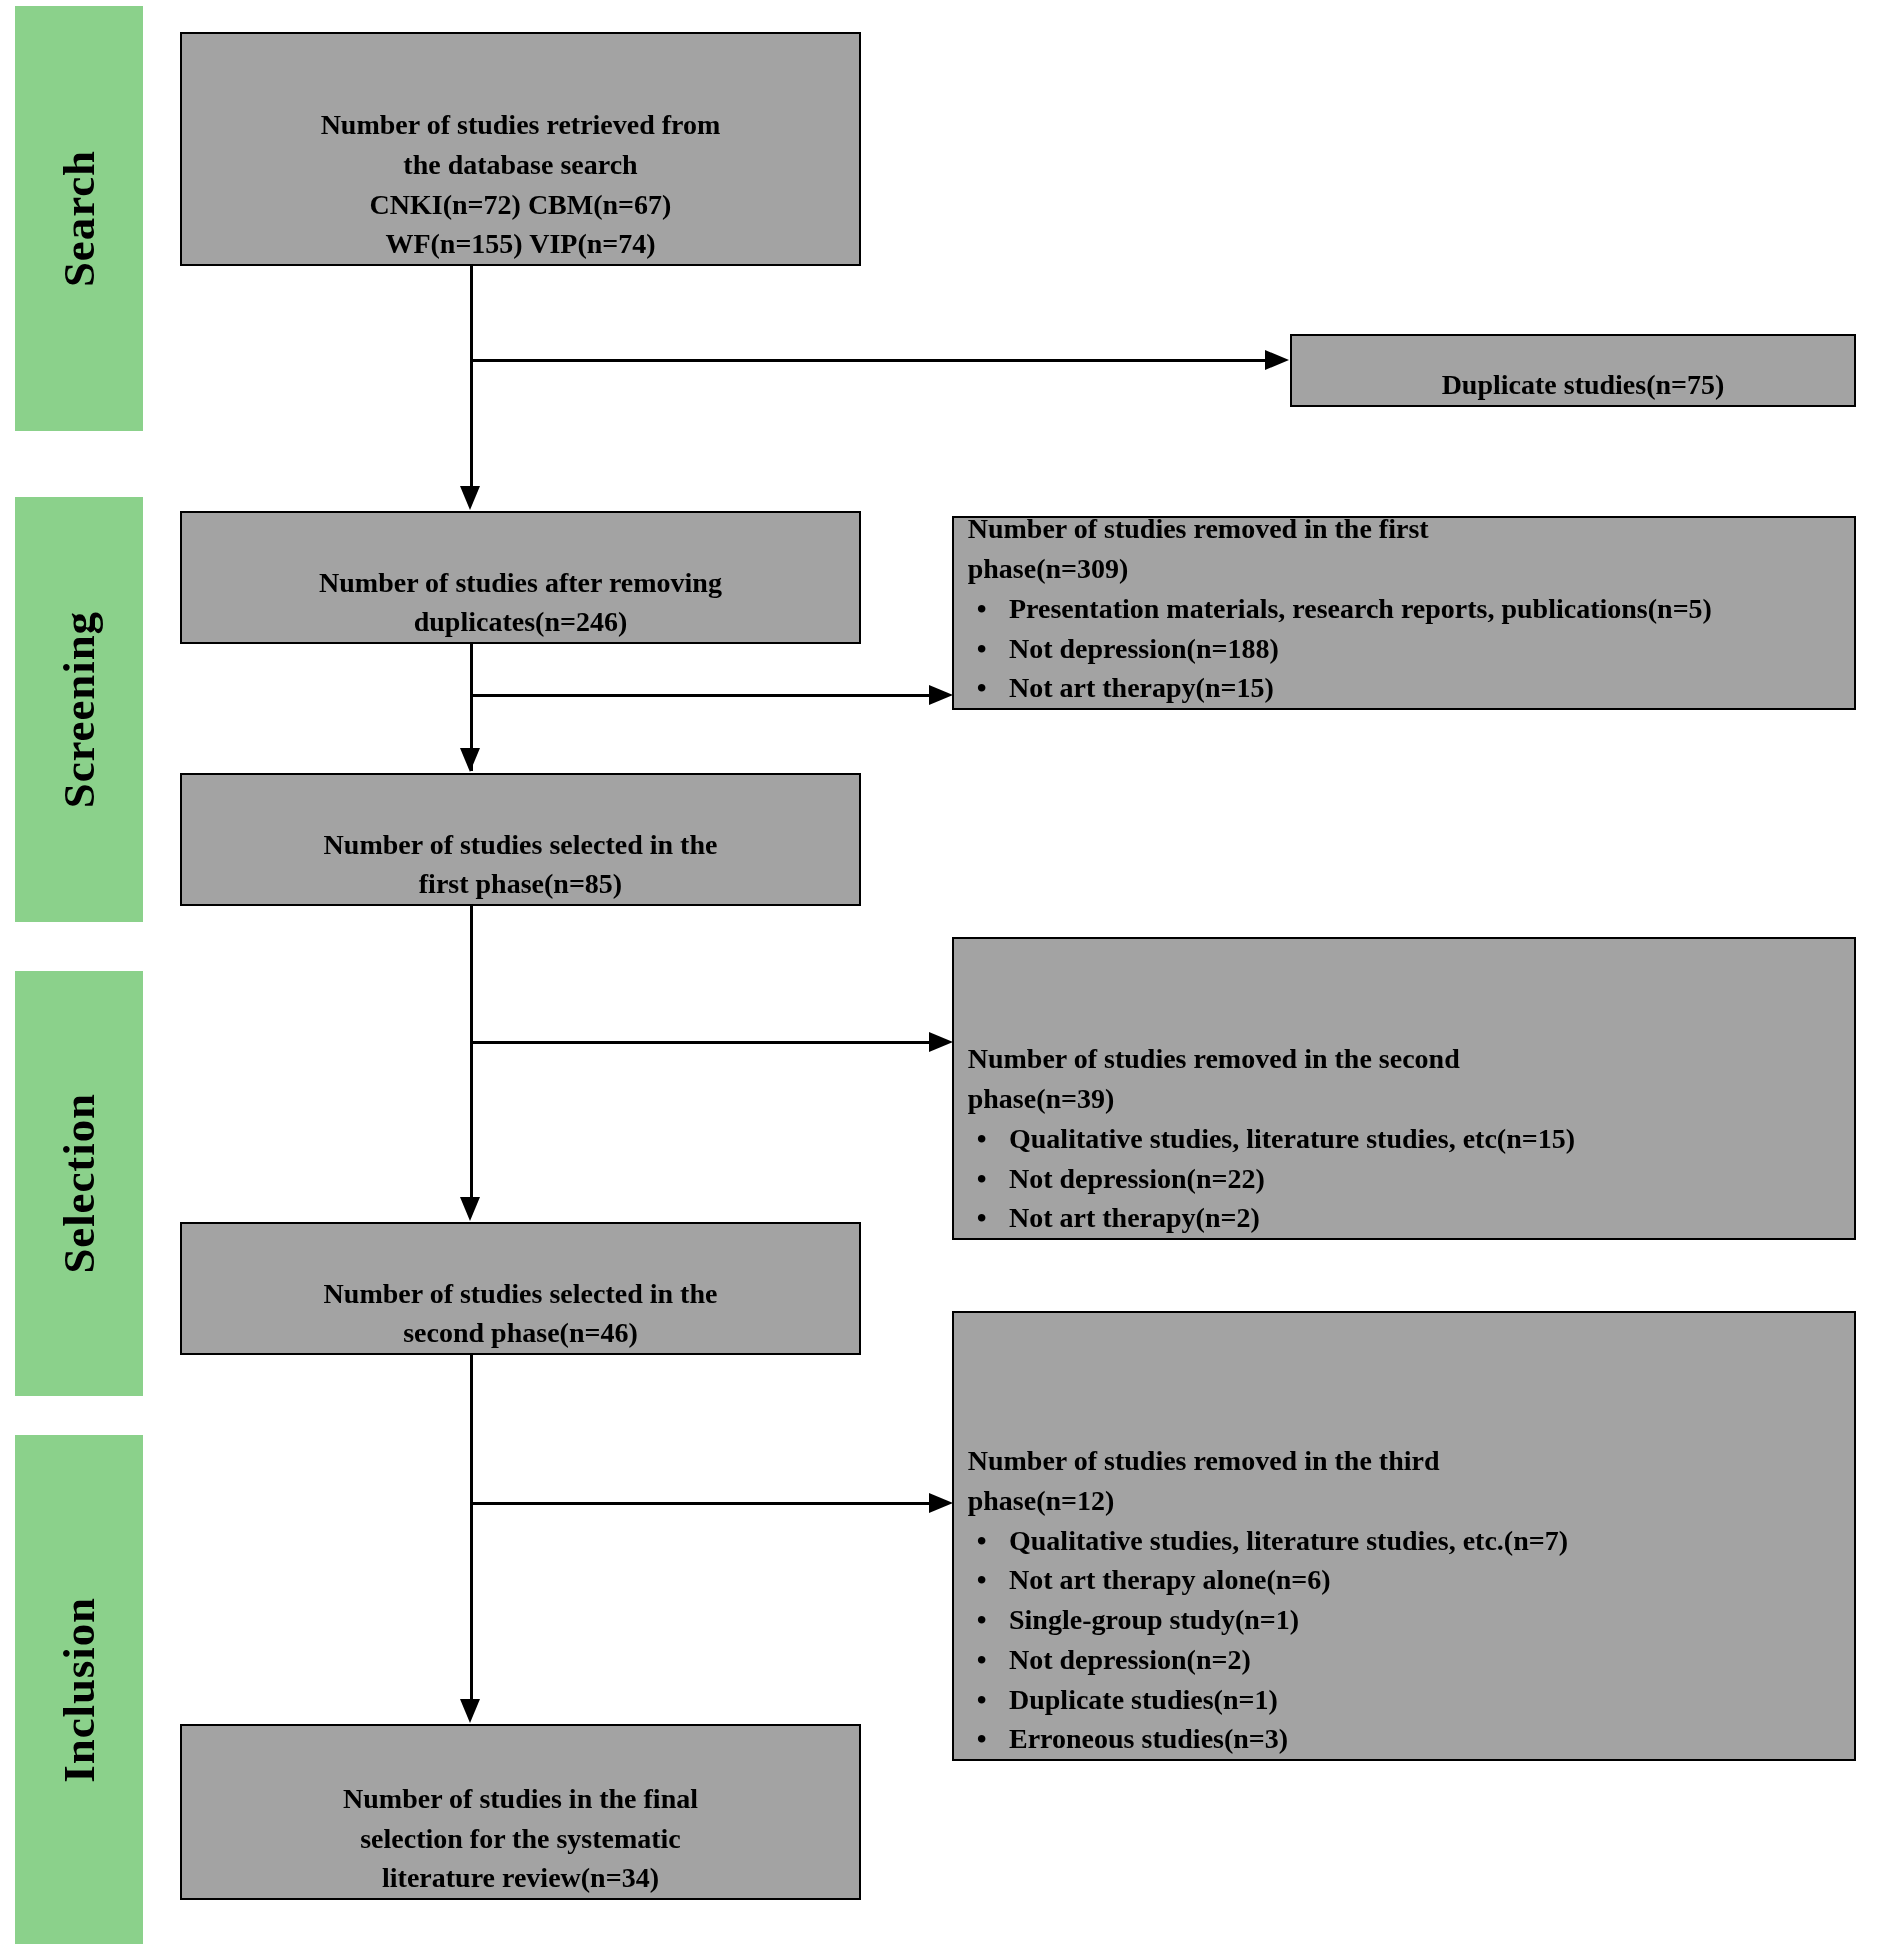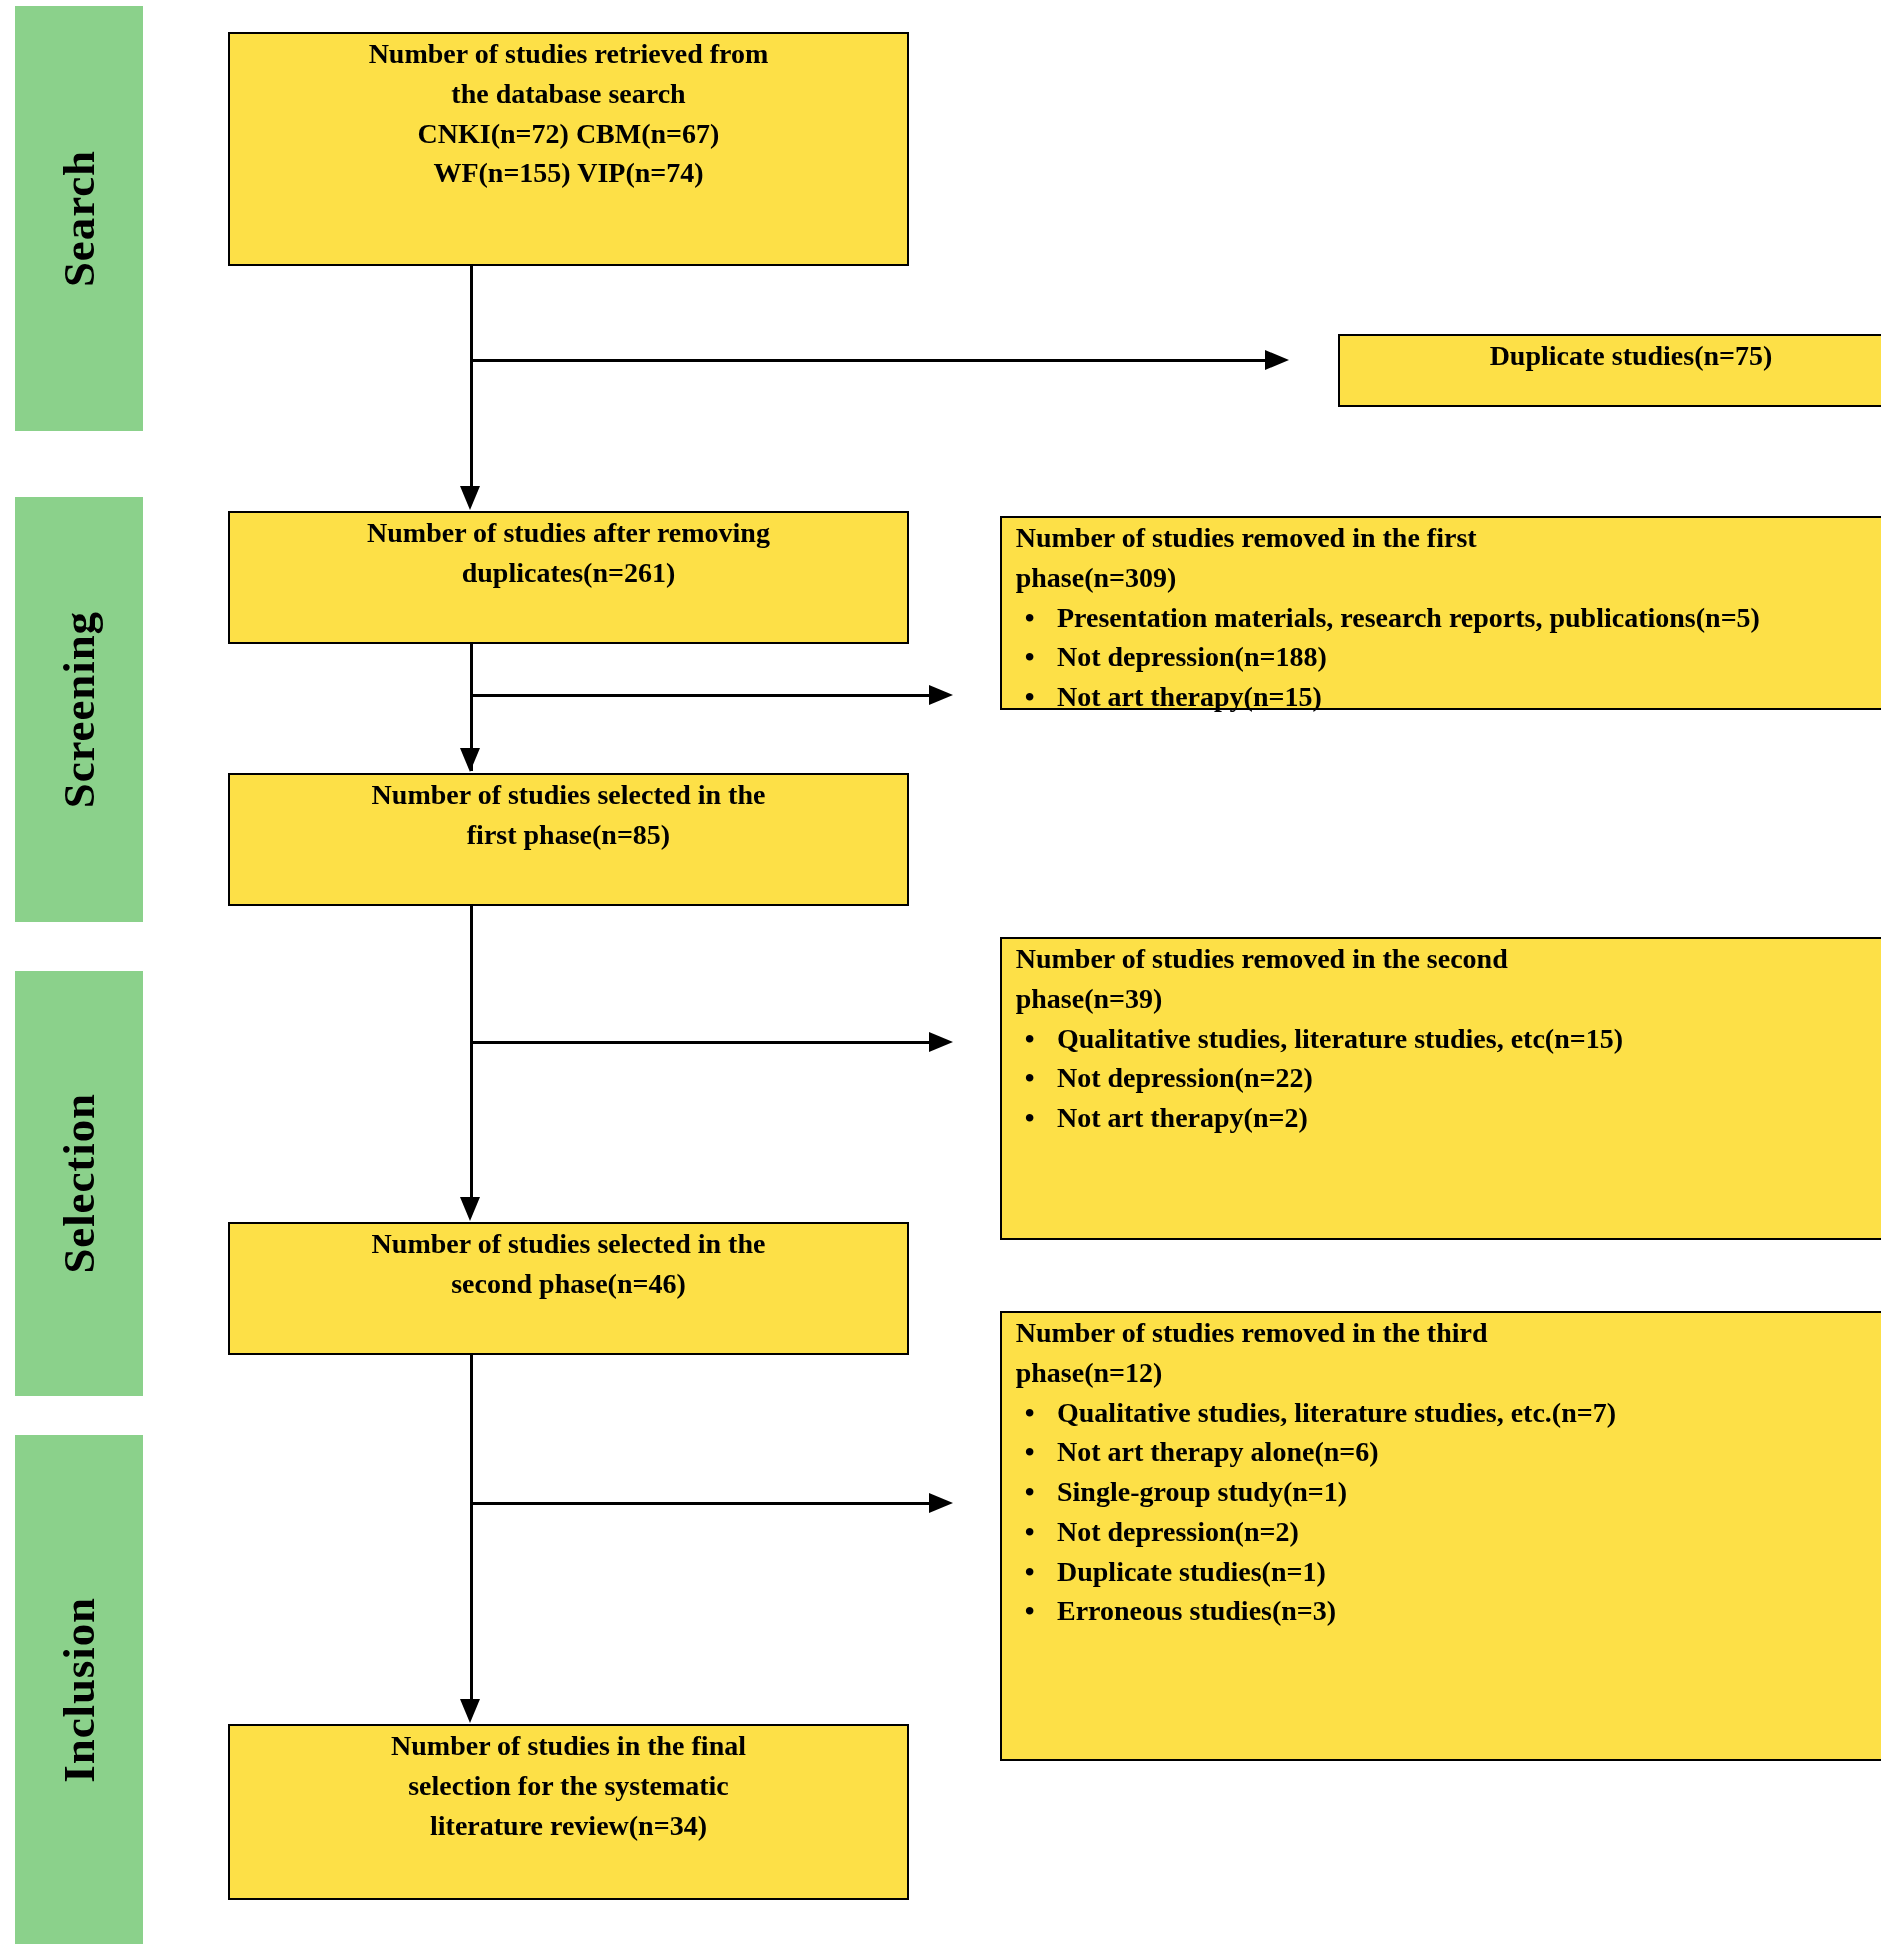--- a/index.html
+++ b/index.html
@@ -37,25 +37,24 @@
     color: #000000;
     letter-spacing: 0.9px;
     white-space: nowrap;
   }
 
   
   .flow-box {
     position: absolute;
     box-sizing: border-box;
     border: 2.3px solid #000000;
-    background: #fde047;
+    background: #a3a3a3;
     display: flex;
     flex-direction: column;
-    justify-content: flex-start;
-    margin-left: 48px;
+    justify-content: flex-end;
   }
   .flow-box.centered {
     align-items: center;
     text-align: center;
   }
   .flow-box .box-text {
     font-weight: bold;
     font-size: 28px;
     line-height: 1.42;
     color: #000000;
@@ -150,21 +149,21 @@
 CNKI(n=72)   CBM(n=67)
 WF(n=155)   VIP(n=74)</div>
   </div>
 
   <div class="flow-box centered" style="left:1290px;top:334px;width:566px;height:73px;padding-left:20px;">
     <div class="box-text">Duplicate studies(n=75)</div>
   </div>
 
   <div class="flow-box centered" style="left:180px;top:511px;width:681px;height:133px;">
     <div class="box-text">Number of studies after removing
-duplicates(n=261)</div>
+duplicates(n=246)</div>
   </div>
 
   <div class="flow-box centered" style="left:180px;top:773px;width:681px;height:133px;">
     <div class="box-text">Number of studies selected in the
 first phase(n=85)</div>
   </div>
 
   <div class="flow-box centered" style="left:180px;top:1222px;width:681px;height:133px;">
     <div class="box-text">Number of studies selected in the
 second phase(n=46)</div>

